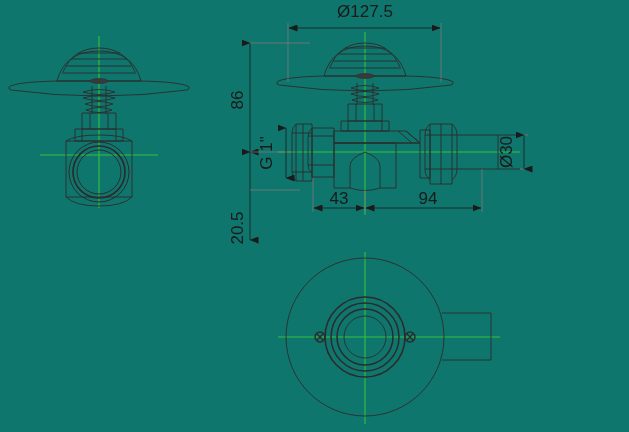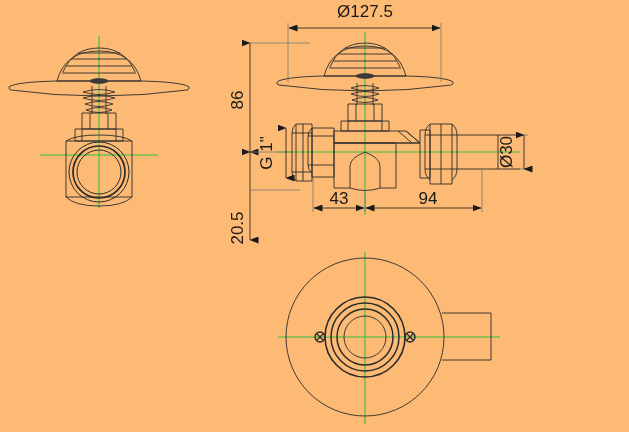--- a/index.html
+++ b/index.html
@@ -1,18 +1,18 @@
 <!DOCTYPE html>
 <html><head>
 <meta charset="utf-8">
 <style>
   html,body{margin:0;padding:0;background:#ffffff;}
   body{width:629px;height:432px;overflow:hidden;
        font-family:"Liberation Sans", sans-serif;}
-  #sheet{position:relative;width:629px;height:432px;background:#fdba74;}
+  #sheet{position:relative;width:629px;height:432px;background:#0f766e;}
   svg{display:block;}
   .dimtext{font-family:"Liberation Sans", sans-serif;font-size:17px;fill:#1a1a1a;}
 </style>
 </head>
 <body>
 
 <div id="sheet">
 <svg width="629" height="432" viewBox="0 0 629 432">
   <defs>
     <marker id="arrIn" markerWidth="9" markerHeight="7" refX="8.5" refY="3.5" orient="auto" markerUnits="userSpaceOnUse">

